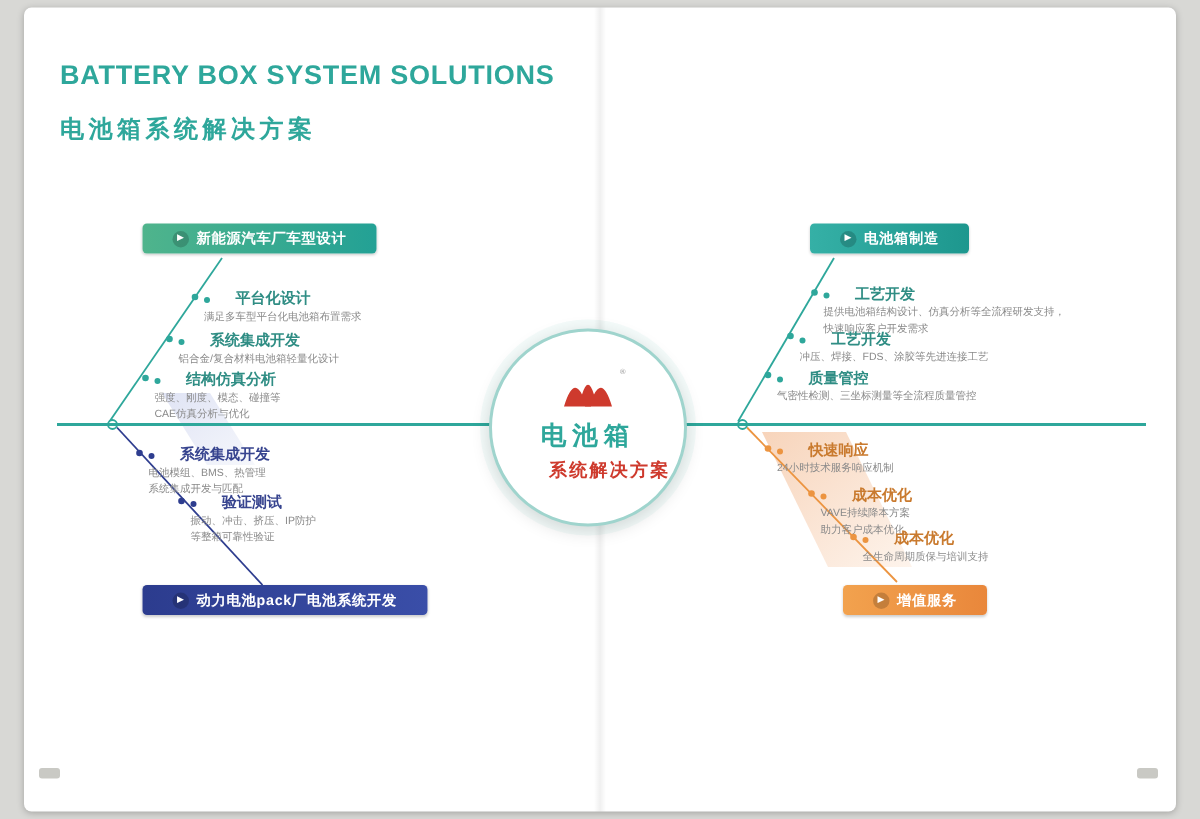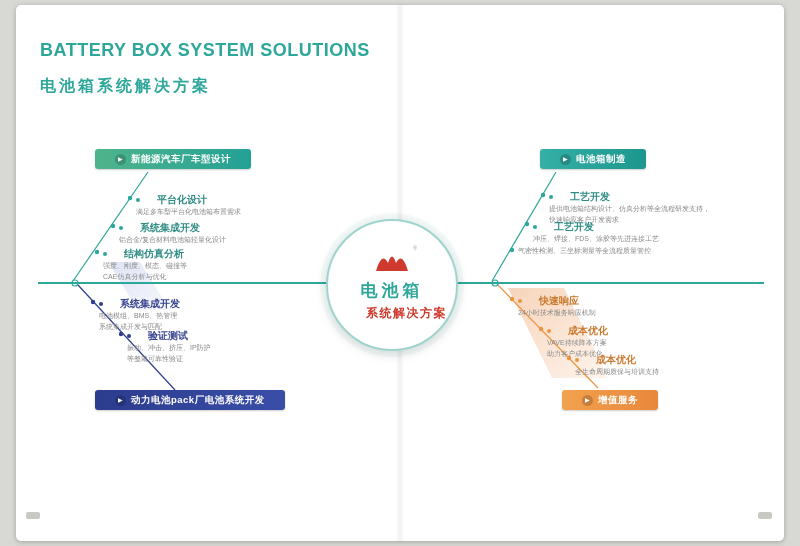--- a/index.html
+++ b/index.html
@@ -210,20 +210,24 @@
     <div class="anno-line">快速响应客户开发需求</div>
   </div>
   <div class="anno tr" style="left:533px;top:220px;width:210px">
     <div class="anno-title">
         <span class="dot"></span>
         <span>工艺开发</span>
       </div>
     <div class="anno-line">冲压、焊接、FDS、涂胶等先进连接工艺</div>
   </div>
   <div class="anno tr" style="left:518px;top:246px;width:210px">
+    <div class="anno-title">
+        <span class="dot"></span>
+        <span>质量管控</span>
+      </div>
     <div class="anno-line">气密性检测、三坐标测量等全流程质量管控</div>
   </div>
 
   <div class="anno br" style="left:518px;top:294px">
     <div class="anno-title">
         <span class="dot"></span>
         <span>快速响应</span>
       </div>
     <div class="anno-line">24小时技术服务响应机制</div>
   </div>

